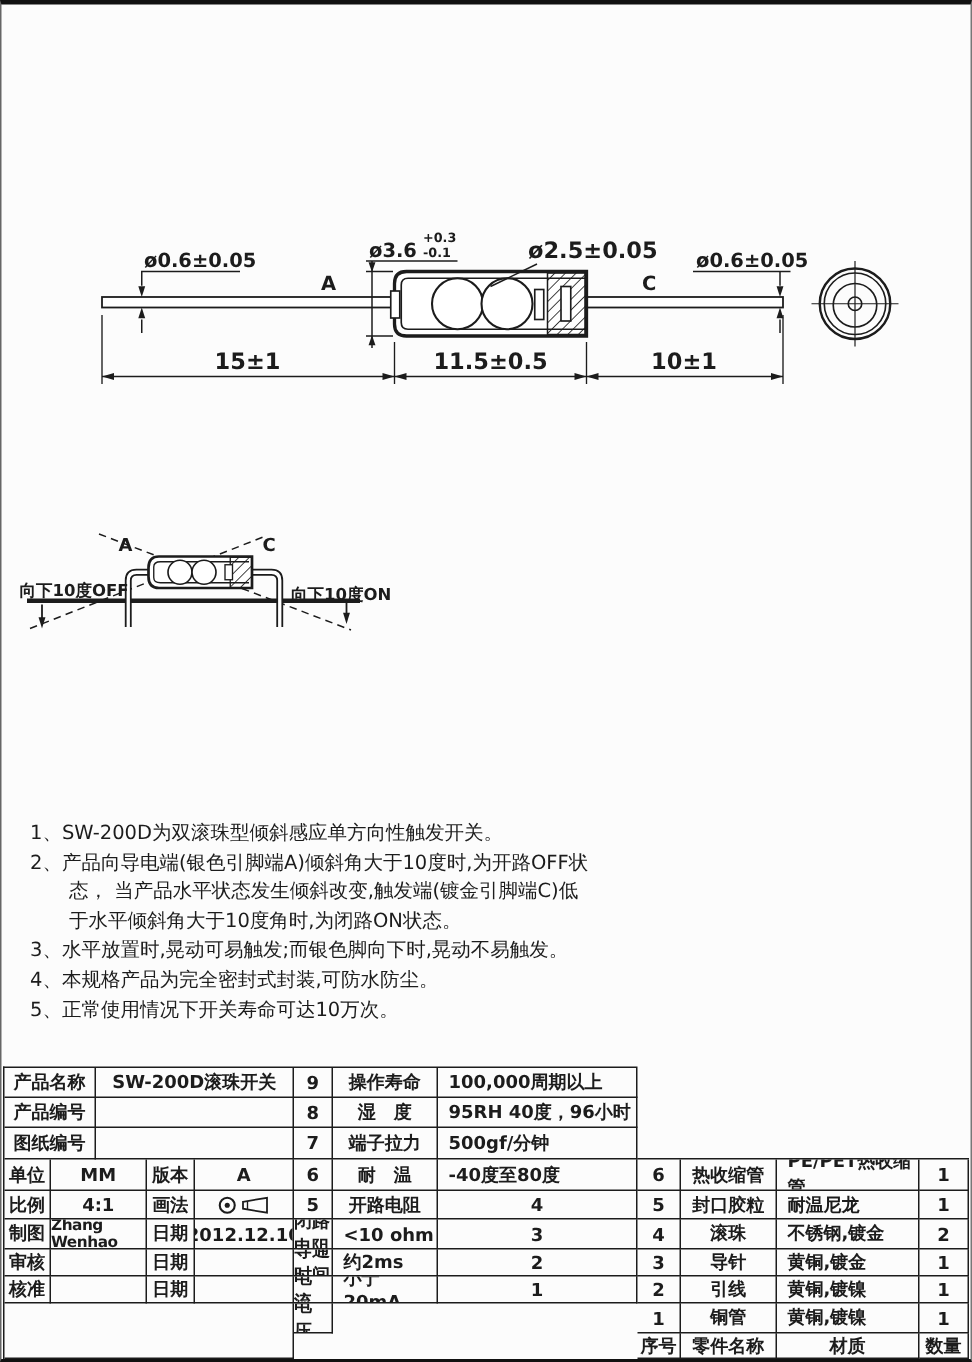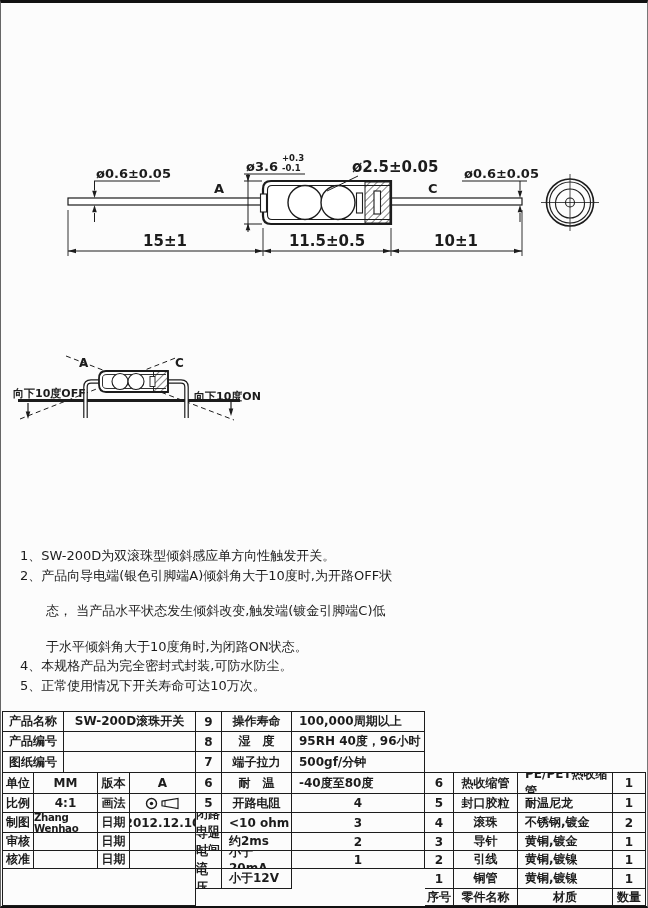--- a/index.html
+++ b/index.html
@@ -8,21 +8,21 @@
     background:#fcfcfc;
     border-top:3px solid #111;border-bottom:2px solid #111;
     border-left:1px solid #666;border-right:1px solid #777;
     font-family:"DejaVu Sans","Liberation Sans",sans-serif;
     color:#1c1c1c;overflow:hidden;
   }
   svg text{font-family:"DejaVu Sans","Liberation Sans",sans-serif;font-weight:bold;fill:#1c1c1c;}
   .drawing{position:absolute;left:0;top:0;}
   .notes{position:absolute;left:19px;top:543px;width:430px;
     font-size:13px;font-weight:normal;line-height:19.6px;white-space:nowrap;}
-  .notes .ind{padding-left:26px;margin-top:16px;}
+  .notes .ind{padding-left:26px;}
   
   .blk{position:absolute;display:grid;box-sizing:content-box;}
   .blkL{left:1px;top:708px;border-top:1.4px solid #1c1c1c;border-left:1px solid #1c1c1c;
     grid-template-columns:31px 30px 34px 32px 66px;
     grid-template-rows:20px 20px 21px 21px 19px 20px 18px 18px 37px;}
   .blkM{left:195px;top:708px;border-top:1.4px solid #1c1c1c;
     grid-template-columns:26px 70px 133px;
     grid-template-rows:20px 20px 21px 21px 19px 20px 18px 18px 20px 17px;}
   .blkR{left:424px;top:769px;border-top:1.4px solid #1c1c1c;
     grid-template-columns:29px 64px 95px 33px;
@@ -137,20 +137,21 @@
     <text x="175" y="367" font-size="12">C</text>
     <text x="13" y="397" font-size="11">向下10度OFF</text>
     <text x="194" y="400" font-size="11">向下10度ON</text>
   </svg>
 
   <div class="notes">
     <div>1、SW-200D为双滚珠型倾斜感应单方向性触发开关。</div>
     <div>2、产品向导电端(银色引脚端A)倾斜角大于10度时,为开路OFF状</div>
     <div class="ind">态， 当产品水平状态发生倾斜改变,触发端(镀金引脚端C)低</div>
     <div class="ind">于水平倾斜角大于10度角时,为闭路ON状态。</div>
+    <div>3、水平放置时,晃动可易触发;而银色脚向下时,晃动不易触发。</div>
     <div>4、本规格产品为完全密封式封装,可防水防尘。</div>
     <div>5、正常使用情况下开关寿命可达10万次。</div>
   </div>
 
   <div class="blk blkL">
     <div class="c s2">产品名称</div>
     <div class="c s3">SW-200D滚珠开关</div>
 
     <div class="c s2">产品编号</div>
     <div class="c s3"></div>
@@ -220,21 +221,20 @@
     <div class="c">3</div>
     <div class="c">导通时间</div>
     <div class="c l">约2ms</div>
 
     <div class="c">2</div>
     <div class="c">电　流</div>
     <div class="c l">小于20mA</div>
 
     <div class="c">1</div>
     <div class="c">电　压</div>
-    <div class="c l">小于12V</div>
 
   </div>
 
   <div class="blk blkR">
     <div class="c">6</div>
     <div class="c">热收缩管</div>
     <div class="c l">PE/PET热收缩管</div>
     <div class="c">1</div>
 
     <div class="c">5</div>

